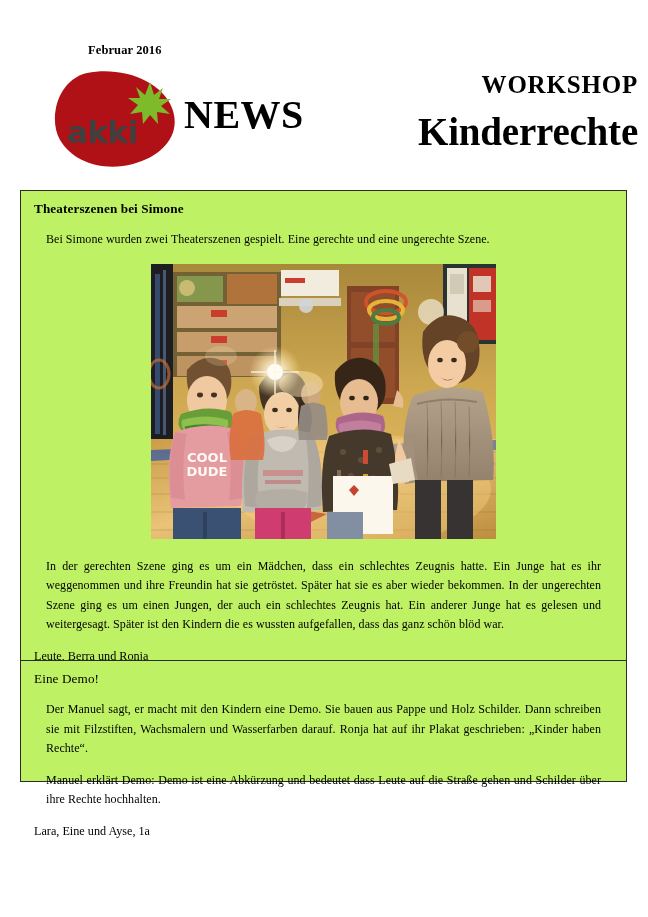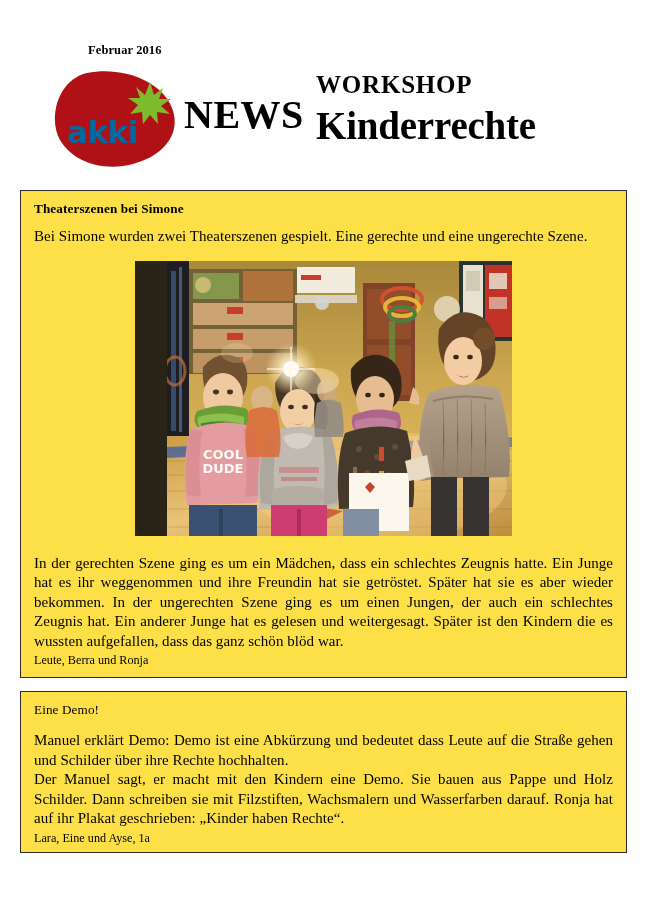--- a/index.html
+++ b/index.html
@@ -59,112 +59,111 @@
   }
   .logo-word {
     position: absolute;
     left: 16px;
     top: 44px;
     width: 96px;
     height: 36px;
     font-family: "DejaVu Sans", sans-serif;
     font-weight: bold;
     font-size: 31px;
-    color: #0369a1;
+    color: #404040;
     letter-spacing: -0.5px;
     line-height: 36px;
     text-align: left;
   }
 
   .news-word {
     position: absolute;
     left: 184px;
     top: 96px;
     font-size: 40px;
     font-weight: bold;
     letter-spacing: 0.5px;
     line-height: 38px;
     white-space: nowrap;
   }
 
   .workshop-block {
     position: absolute;
-    left: 316px;
+    left: 308px;
     top: 70px;
     width: 330px;
-    text-align: left;
+    text-align: right;
   }
   .workshop-kicker {
     font-size: 25px;
     font-weight: bold;
     letter-spacing: 0.8px;
     line-height: 30px;
     white-space: nowrap;
   }
   .workshop-title {
     font-size: 39px;
     font-weight: bold;
     line-height: 48px;
     letter-spacing: -0.2px;
-    margin-top: 2px;
+    margin-top: 8px;
     white-space: nowrap;
   }
 
   
   .box {
     position: absolute;
     left: 20px;
     width: 607px;
     border: 1.6px solid #2b2b2b;
     box-sizing: border-box;
-    background: #fde047;
+    background: #bef264;
   }
   #box-theater { top: 190px; height: 488px; }
-  #box-demo    { top: 691px; height: 162px; }
+  #box-demo    { top: 660px; height: 122px; }
 
   .box-inner {
     padding: 9px 13px 8px 13px;
   }
 
   .box-heading {
     font-size: 13.2px;
     font-weight: bold;
     line-height: 18px;
     margin: 0 0 9px 0;
     letter-spacing: 0.1px;
   }
   .box-heading.plain {
     font-weight: normal;
   }
 
   .body-text {
-    font-size: 15px;
+    font-size: 12px;
     line-height: 19.5px;
-    margin: 0;
+    margin: 12px;
     text-align: justify;
     letter-spacing: 0.05px;
     font-family: Liberation Serif, serif;
   }
   .body-text.nojustify { text-align: left; }
   .spaced { margin-top: 14px; }
   .spaced-sm { margin-top: 12px; }
 
   
   .photo-wrap {
     margin: 14px 0 0 0;
     text-align: center;
   }
   .photo {
     position: relative;
     display: inline-block;
     width: 345px;
     height: 275px;
     overflow: hidden;
     background: #2a2418;
-    padding-left: 32px;
   }
   .photo svg { display: block; }
 
   .byline {
     font-size: 12.2px;
     line-height: 19.5px;
     margin: 0;
   }
 </style>
 </head>
@@ -402,21 +401,21 @@
 
       <p class="byline spaced-sm">Leute, Berra und Ronja</p>
     </div>
   </div>
 
   <div class="box" id="box-demo">
     <div class="box-inner">
 
       <div class="box-heading plain">Eine Demo!</div>
 
+      <p class="body-text">Der Manuel sagt, er macht mit den Kindern eine Demo. Sie bauen aus Pappe und Holz Schilder. Dann schreiben sie mit Filzstiften, Wachsmalern und Wasserfarben darauf. Ronja hat auf ihr Plakat geschrieben: „Kinder haben Rechte“.</p>
+
       <p class="body-text spaced-sm">Manuel erklärt Demo: Demo ist eine Abkürzung und bedeutet dass Leute auf die Straße gehen und Schilder über ihre Rechte hochhalten.</p>
-
-      <p class="body-text">Der Manuel sagt, er macht mit den Kindern eine Demo. Sie bauen aus Pappe und Holz Schilder. Dann schreiben sie mit Filzstiften, Wachsmalern und Wasserfarben darauf. Ronja hat auf ihr Plakat geschrieben: „Kinder haben Rechte“.</p>
 
       <p class="byline spaced-sm">Lara, Eine und Ayse, 1a</p>
     </div>
   </div>
 
 </div>
 
 </body></html>

